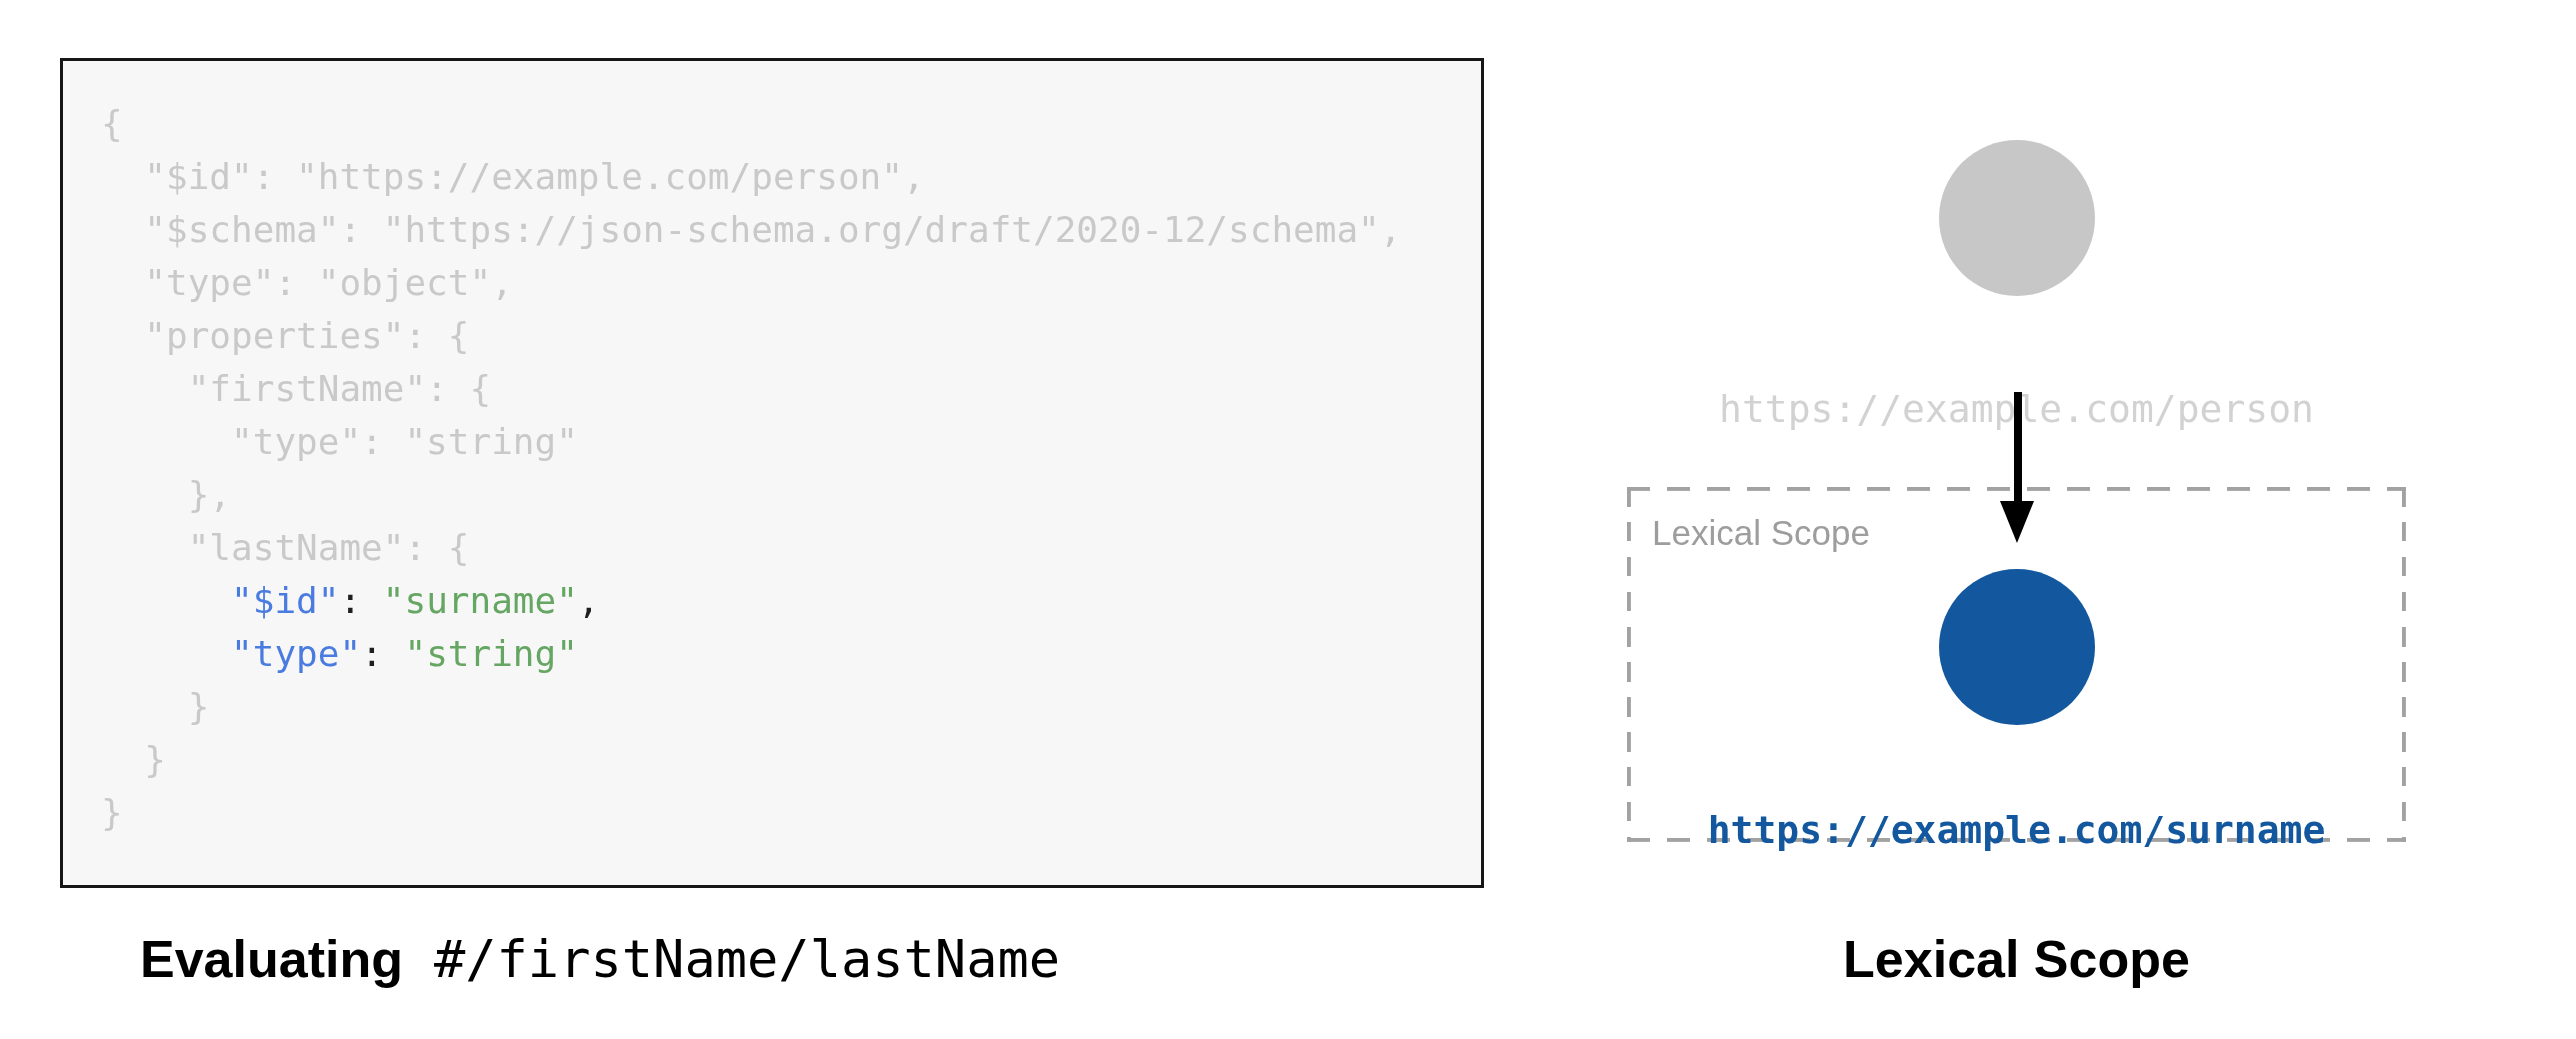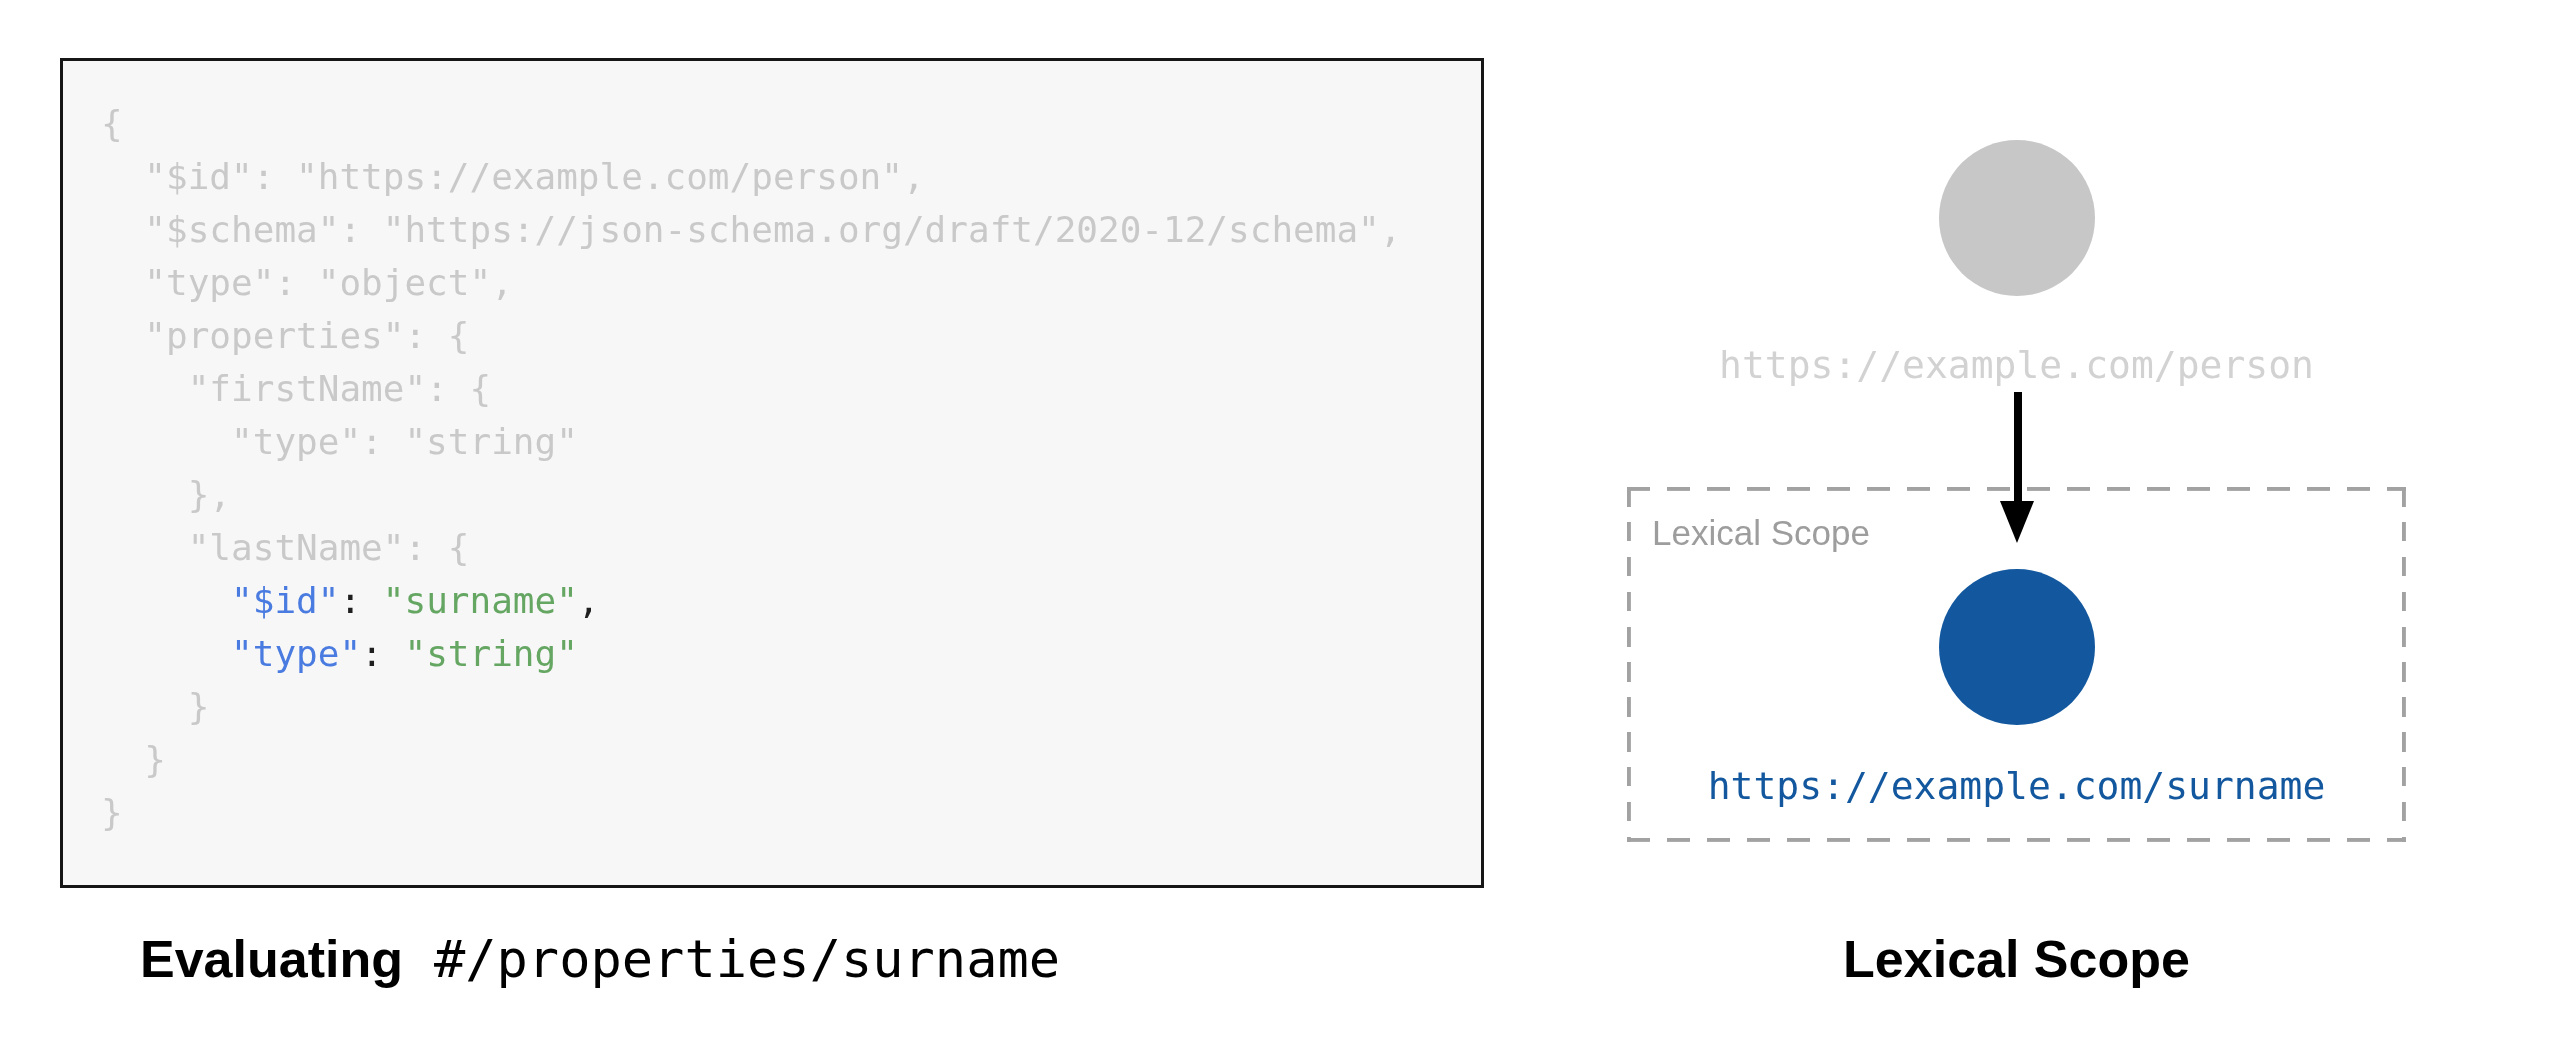--- a/index.html
+++ b/index.html
@@ -51,24 +51,24 @@
   
   .node{
     position:absolute;width:156px;height:156px;border-radius:50%;
   }
   .node-person{left:1939px;top:140px;background:var(--node-gray);}
   .node-surname{left:1939px;top:569px;background:var(--node-blue);}
 
   .uri-label{
     position:absolute;left:1627px;width:779px;text-align:center;
     font-family:"DejaVu Sans Mono","Liberation Mono",monospace;
-    font-size:38px;line-height:45px;white-space:nowrap;
+    font-size:38px;line-height:45px;white-space:nowrap;margin-top:44px;
   }
   .uri-person{top:343px;color:var(--label-gray);}
-  .uri-surname{top:764px;color:var(--node-blue);}
+  .uri-surname{top:764px;color:var(--node-blue);font-weight:bold;}
 
   .arrow-shaft{
     position:absolute;left:2014px;top:392px;width:7.8px;height:112px;
     background:#000;
   }
   .arrow-head{
     position:absolute;left:2000px;top:501px;width:0;height:0;
     border-left:17.5px solid transparent;border-right:17.5px solid transparent;
     border-top:42px solid #000;
   }
@@ -107,21 +107,21 @@
       <div class="code-line"><span class="tok-dim">    "lastName": {</span></div>
       <div class="code-line"><span class="tok-dim">      </span><span class="tok-key">"$id"</span><span class="tok-plain">: </span><span class="tok-str">"surname"</span><span class="tok-plain">,</span></div>
       <div class="code-line"><span class="tok-dim">      </span><span class="tok-key">"type"</span><span class="tok-plain">: </span><span class="tok-str">"string"</span></div>
       <div class="code-line"><span class="tok-dim">    }</span></div>
       <div class="code-line"><span class="tok-dim">  }</span></div>
       <div class="code-line"><span class="tok-dim">}</span></div>
     </div>
 </div>
 
 <div class="caption-left">
-  <span class="cap-bold">Evaluating</span><span class="cap-mono">#/properties/surname</span>
+  <span class="cap-bold">Evaluating</span><span class="cap-mono">#/firstName/lastName</span>
 </div>
 
 <div class="node node-person"></div>
 
 <div class="uri-label uri-person">https://example.com/person</div>
 
 <div class="arrow-shaft"></div>
 <div class="arrow-head"></div>
 
 <div class="scope-box"></div>

